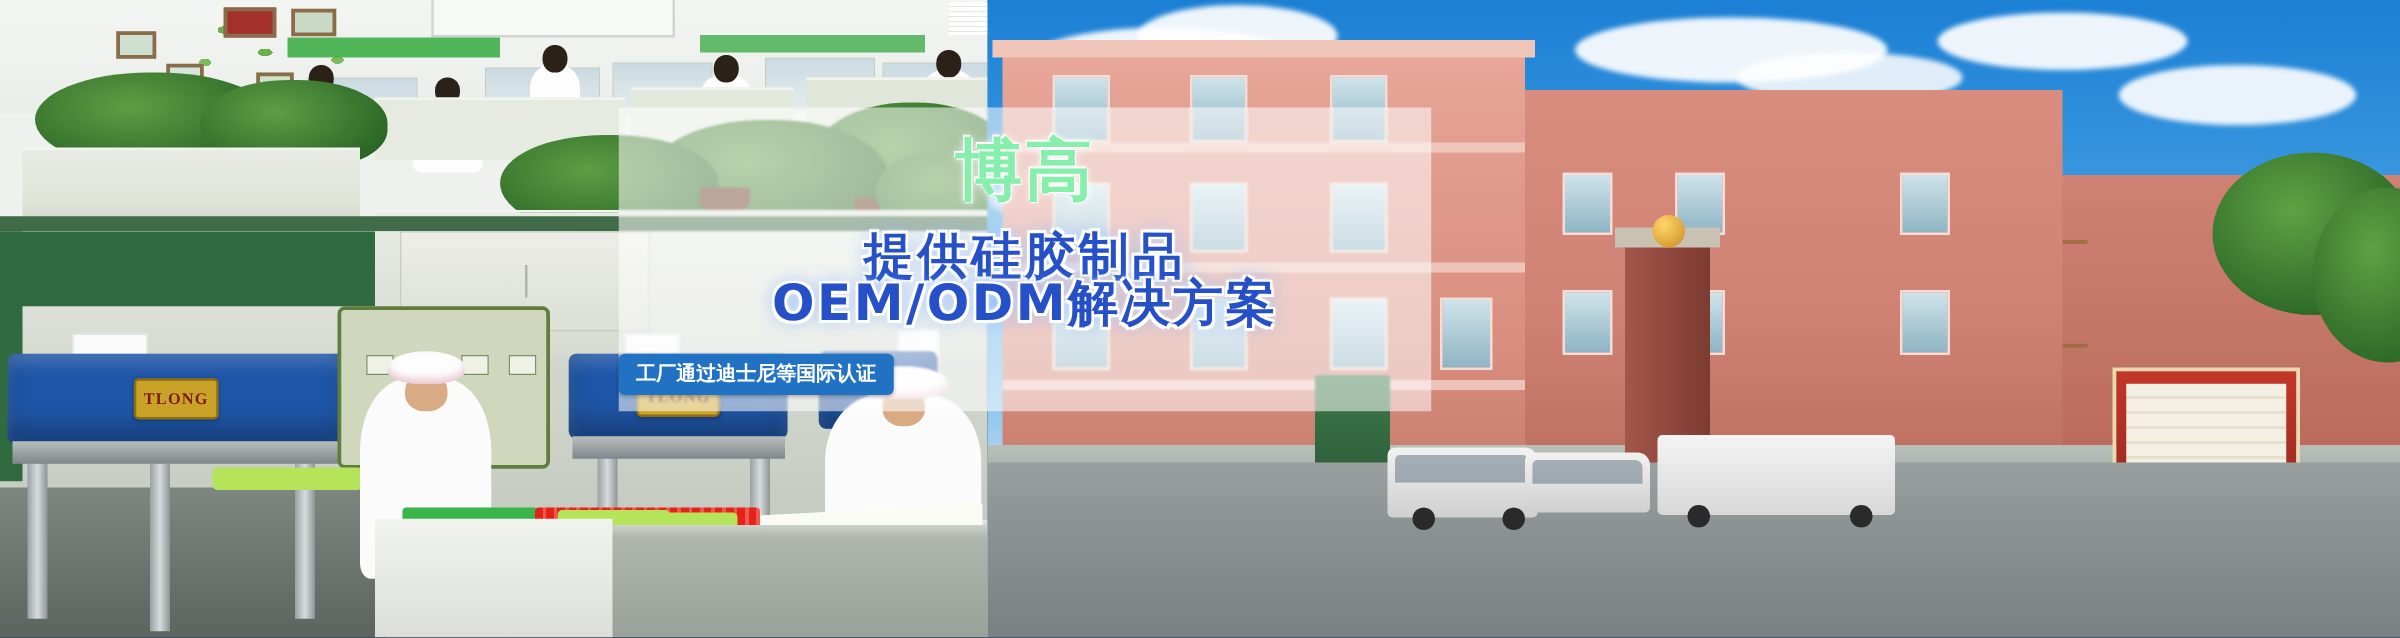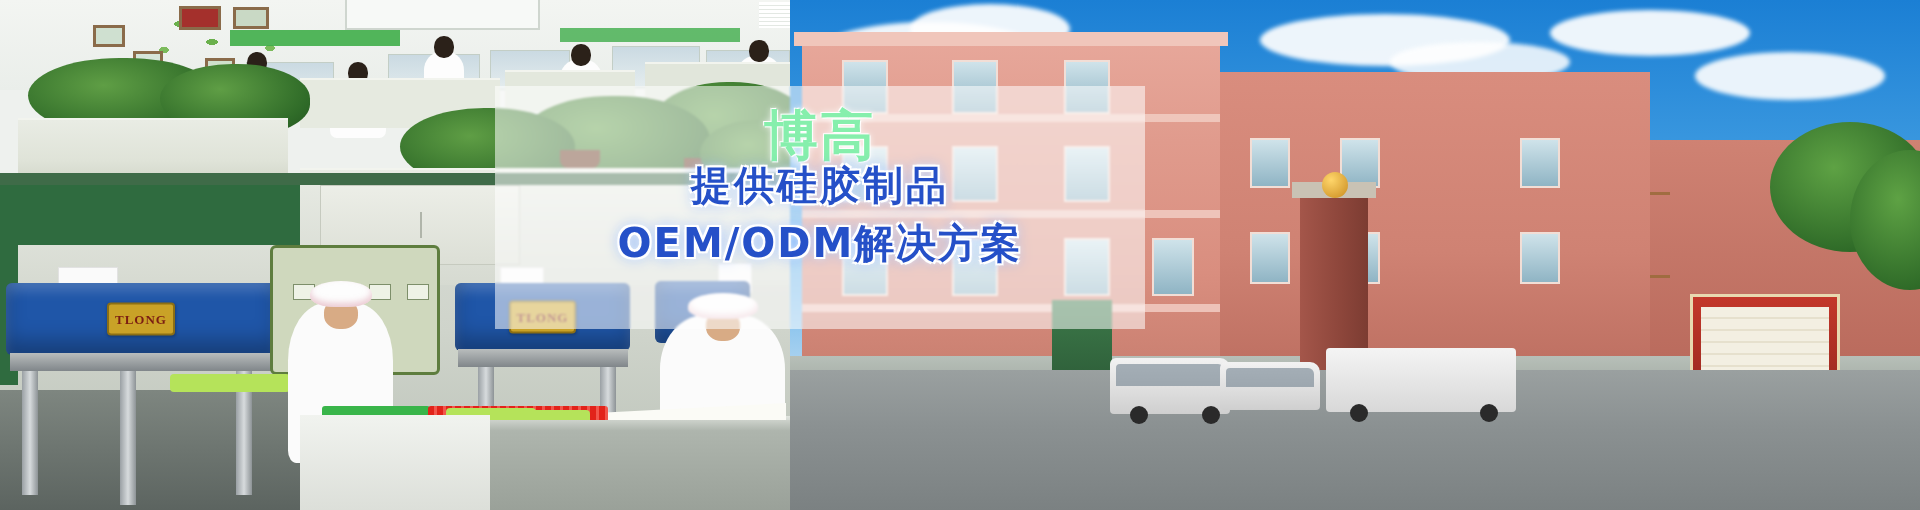--- a/index.html
+++ b/index.html
@@ -354,21 +354,21 @@
   .slogan {
     position:absolute; left:0; width:650px; text-align:center;
     font-weight:bold; color:#2550c8;
     font-family:"DejaVu Sans","Liberation Sans",sans-serif;
     text-shadow:
       0 0 3px #ffffff, 0 0 6px #ffffff,
       2px 2px 0 #ffffff, -2px -2px 0 #ffffff,
       2px -2px 0 #ffffff, -2px 2px 0 #ffffff,
       0 0 14px rgba(120,170,255,.95);
   }
-  .slogan-1 { top:76px;  font-size:40px; line-height:46px; letter-spacing:3px; }
+  .slogan-1 { top:96px;  font-size:40px; line-height:46px; letter-spacing:3px; }
   .slogan-2 { top:134px; font-size:40px; line-height:46px; letter-spacing:2px; }
 
   
   #badge-row {
     position:absolute; left:495px; top:279px; width:660px; height:40px;
     display:flex; align-items:center; gap:18px;
   }
   .badge {
     display:inline-flex; align-items:center; justify-content:center;
     height:33px; padding:0 14px;
@@ -563,15 +563,16 @@
 
   <div id="text-block">
     <div class="headline-row">
       <span class="brand-name">博高</span>
     </div>
     <div class="slogan slogan-1">提供硅胶制品</div>
     <div class="slogan slogan-2">OEM/ODM解决方案</div>
   </div>
 
   <div id="badge-row">
+    <span class="badge">工厂通过迪士尼等国际认证</span>
   </div>
 
 </div>
 
 </body></html>

